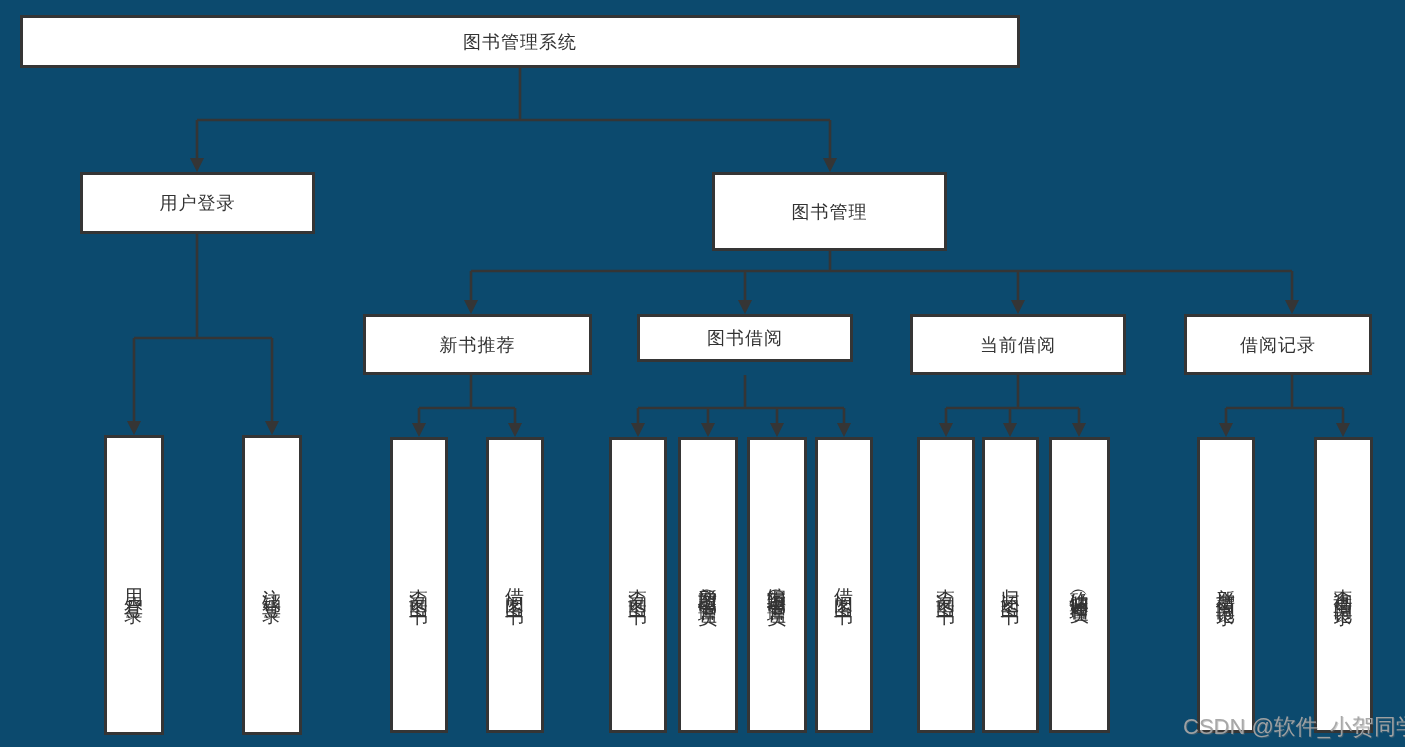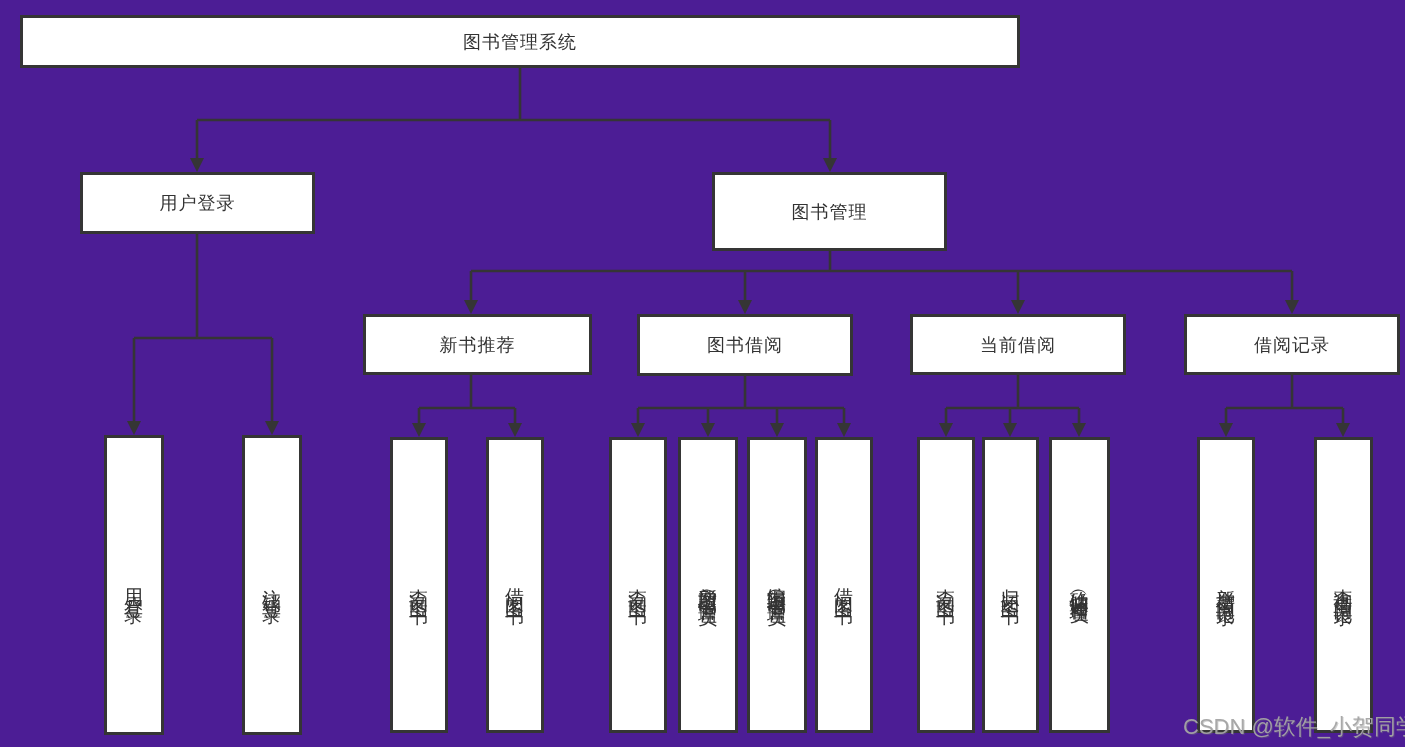--- a/index.html
+++ b/index.html
@@ -5,21 +5,21 @@
   html, body {
     margin: 0;
     padding: 0;
     background: #ffffff;
     font-family: "Liberation Sans", "DejaVu Sans", sans-serif;
   }
   #stage {
     position: relative;
     width: 1405px;
     height: 747px;
-    background: #4c1d95;
+    background: #0c4a6e;
     overflow: hidden;
   }
   #connectors {
     position: absolute;
     left: 0;
     top: 0;
     pointer-events: none;
   }
   .hbox {
     position: absolute;
@@ -112,23 +112,23 @@
       <polygon points="1336,423 1350,423 1343,437"></polygon>
     </g>
   </svg>
 
   <div class="hbox" style="left:20px; top:15px; width:1000px; height:53px;">图书管理系统</div>
 
   <div class="hbox" style="left:80px; top:172px; width:235px; height:62px;">用户登录</div>
   <div class="hbox" style="left:712px; top:172px; width:235px; height:79px;">图书管理</div>
 
   <div class="hbox" style="left:363px; top:314px; width:229px; height:61px;">新书推荐</div>
-  <div class="hbox" style="left:637px; top:314px; width:216px; height:62px;">图书借阅</div>
+  <div class="hbox" style="left:637px; top:314px; width:216px; height:48px;">图书借阅</div>
   <div class="hbox" style="left:910px; top:314px; width:216px; height:61px;">当前借阅</div>
-  <div class="hbox" style="left:1184px; top:314px; width:216px; height:61px;">借阅记录</div>
+  <div class="hbox" style="left:1184px; top:314px; width:188px; height:61px;">借阅记录</div>
 
   <div class="vbox" style="left:104px; top:435px; width:60px; height:300px;">用户登录</div>
   <div class="vbox" style="left:242px; top:435px; width:60px; height:300px;">注销登录</div>
 
   <div class="vbox" style="left:390px; top:437px; width:58px; height:296px;">查询图书</div>
   <div class="vbox" style="left:486px; top:437px; width:58px; height:296px;">借阅图书</div>
 
   <div class="vbox" style="left:609px; top:437px; width:58px; height:296px;">查询图书</div>
   <div class="vbox" style="left:678px; top:437px; width:60px; height:296px; letter-spacing:3px;">新增图书（管理员）</div>
   <div class="vbox" style="left:747px; top:437px; width:60px; height:296px; letter-spacing:3px;">编辑图书（管理员）</div>

